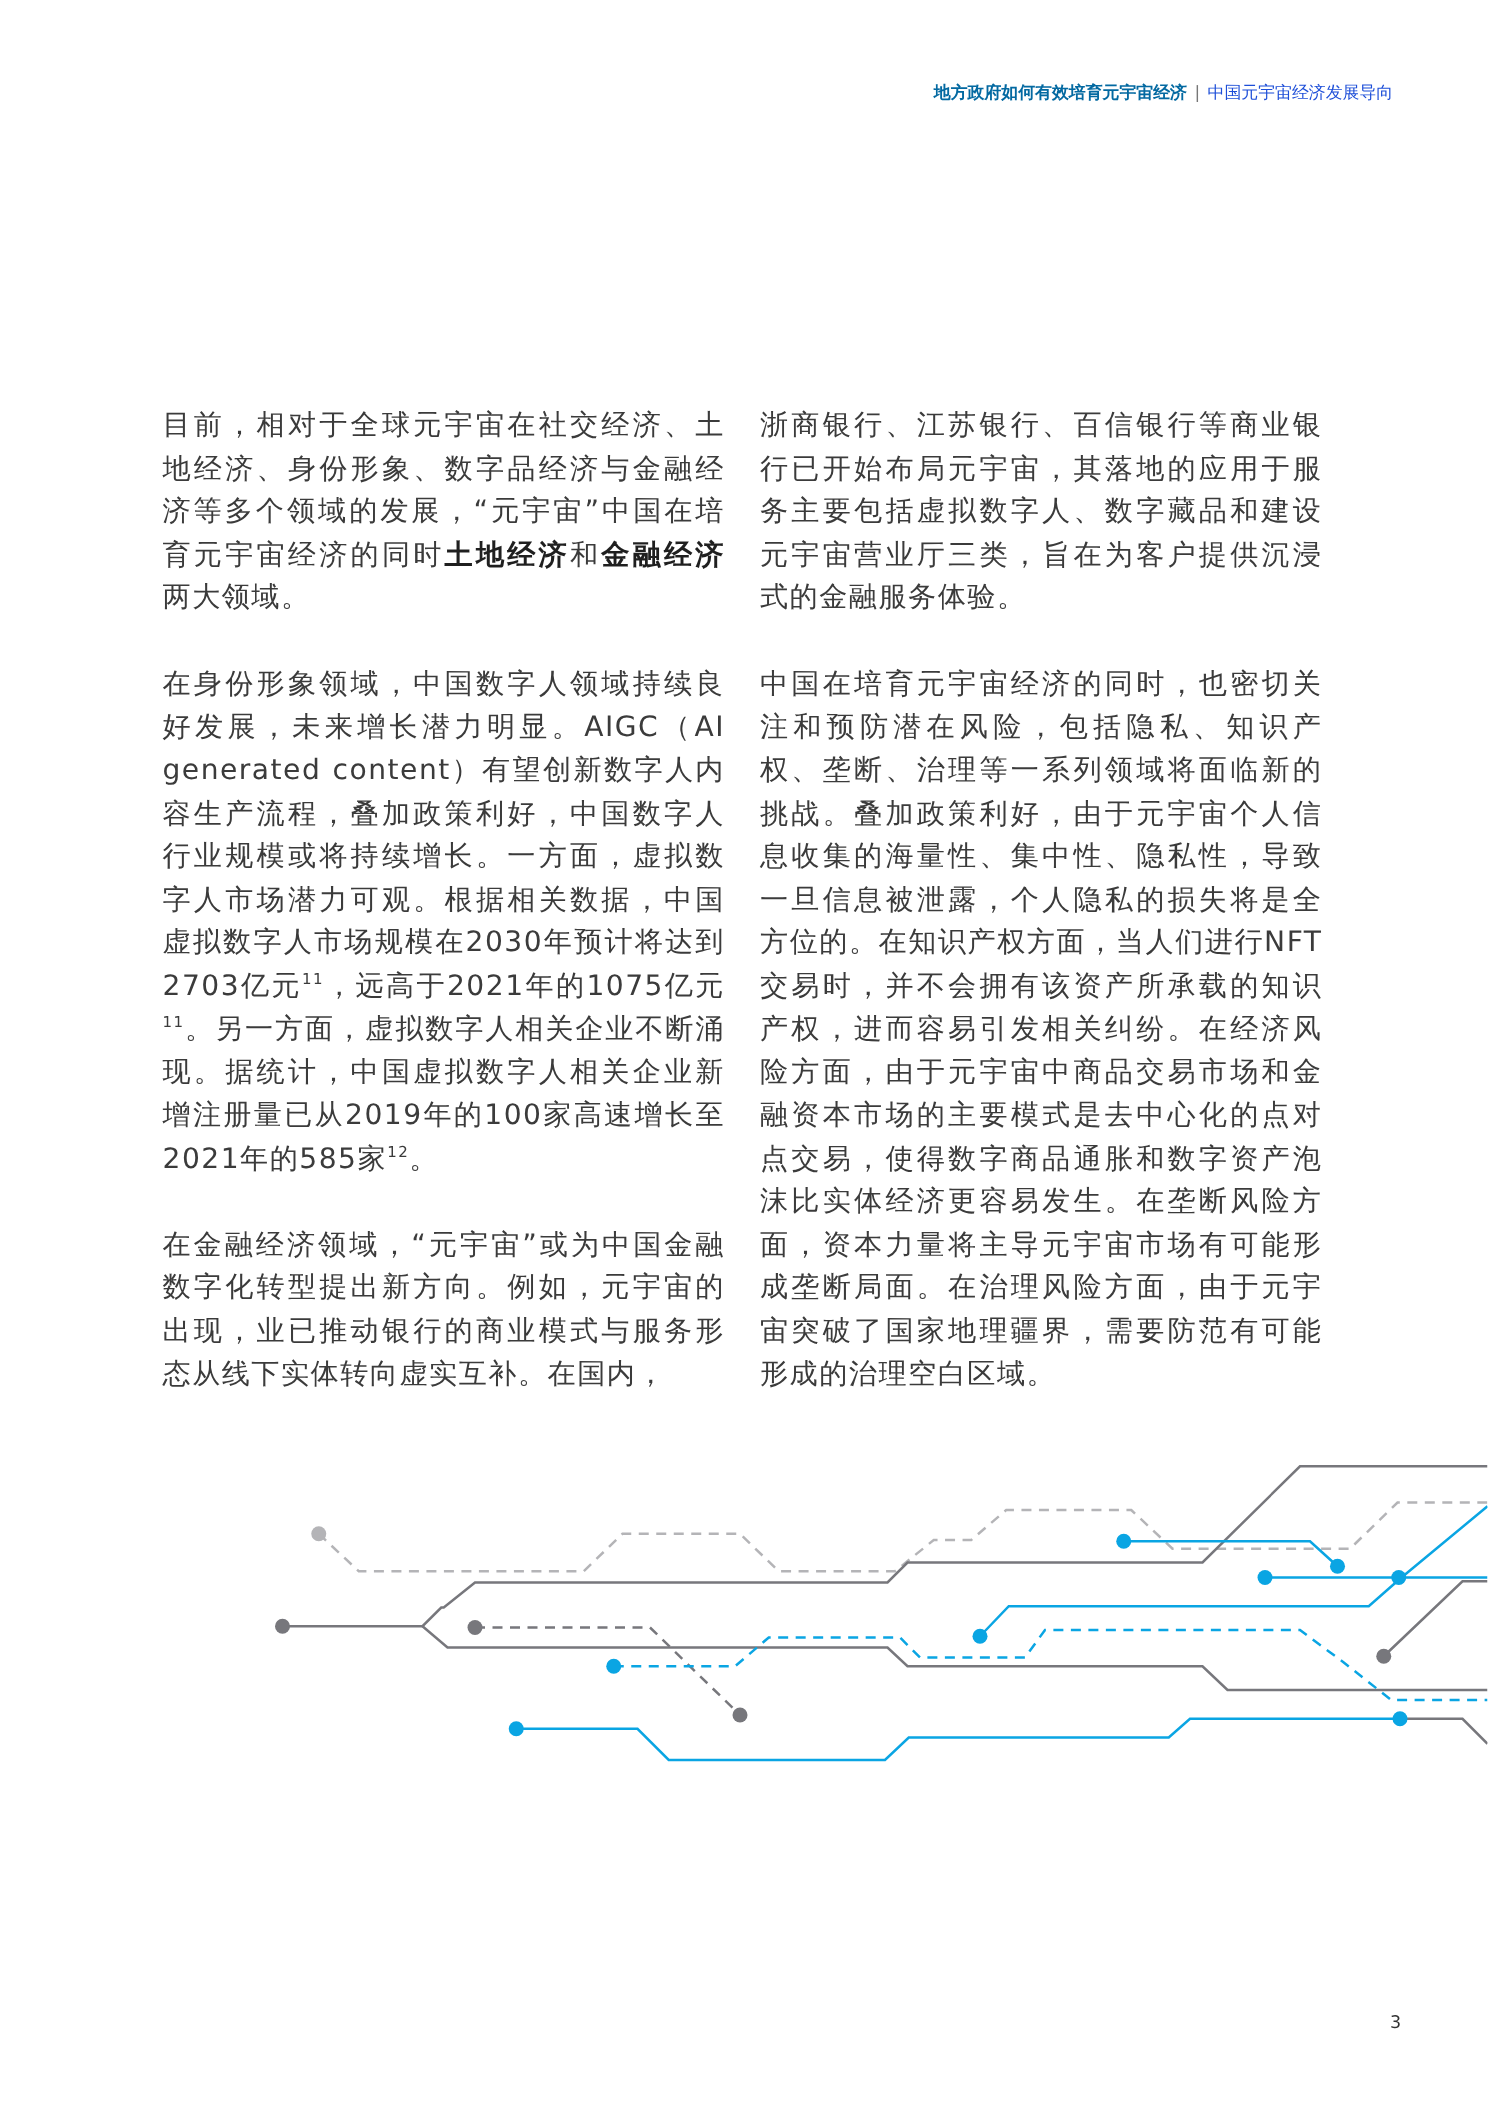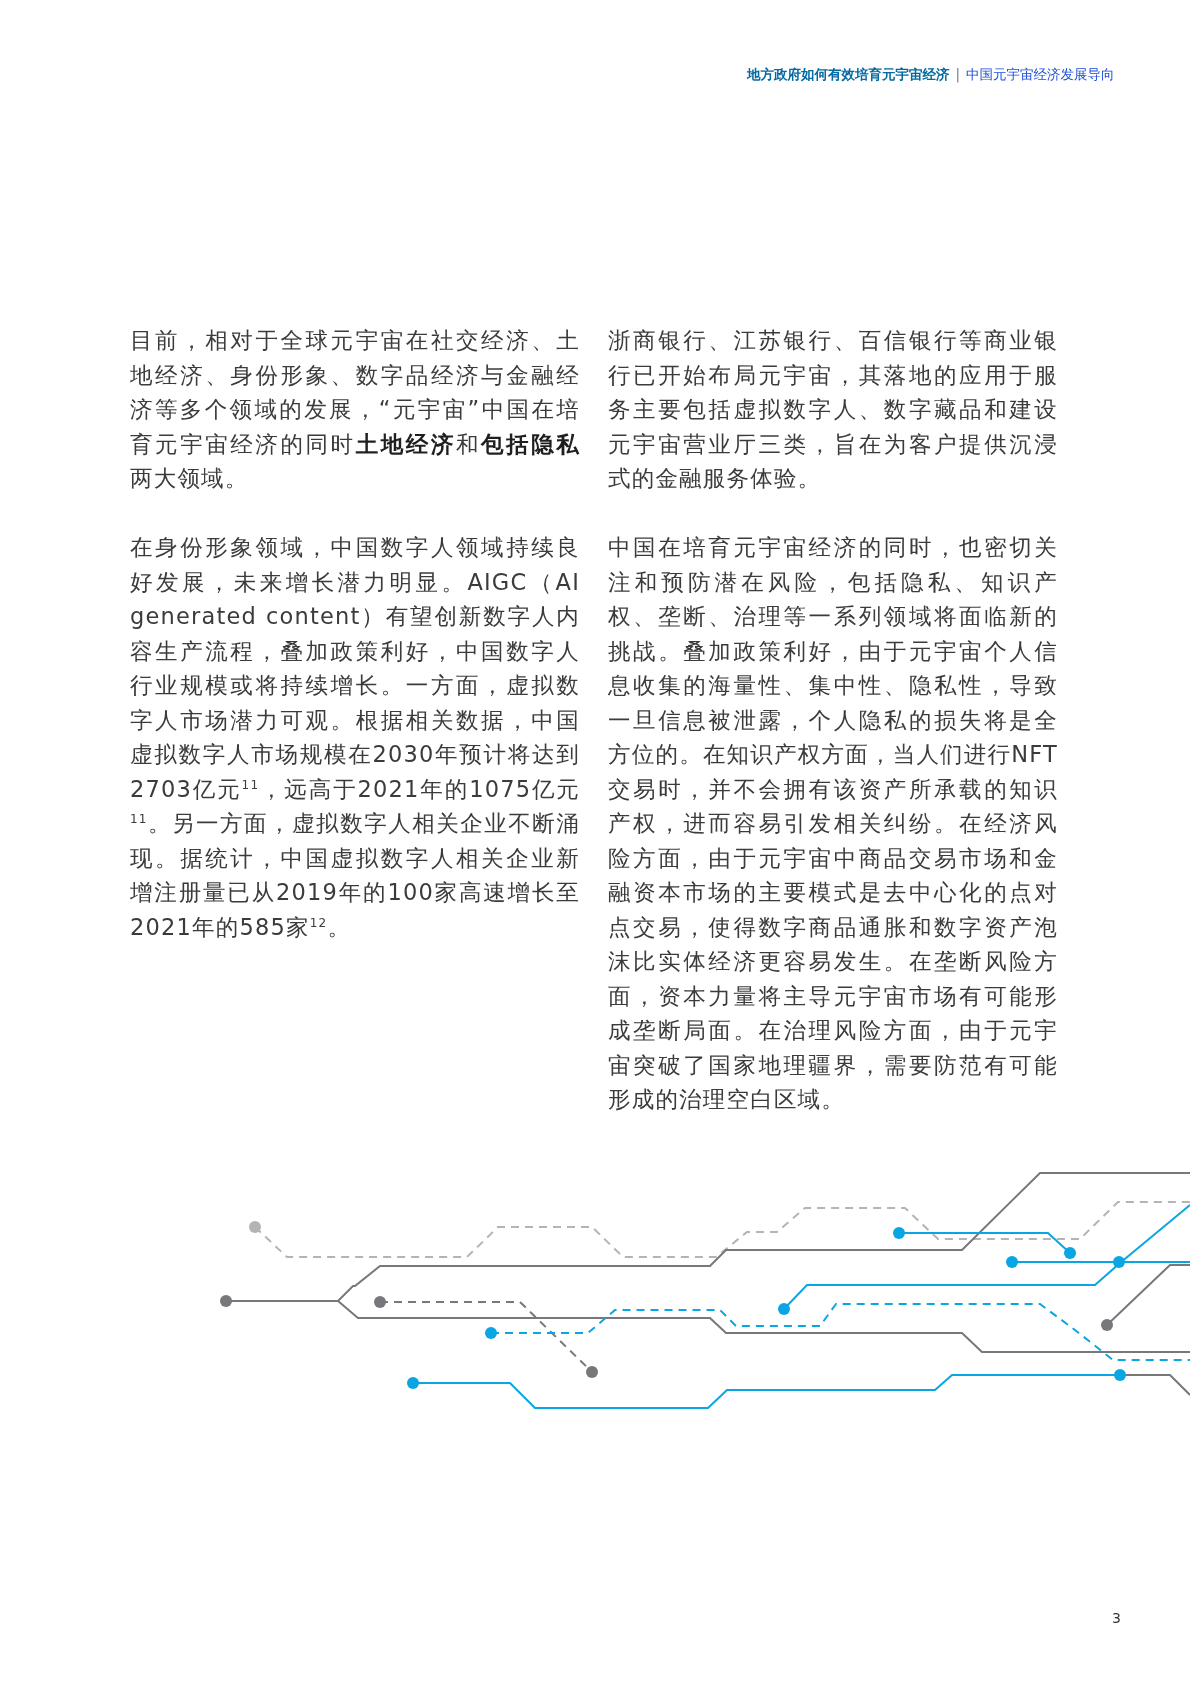--- a/index.html
+++ b/index.html
@@ -20,22 +20,23 @@
   .page-num { position: absolute; left: 1112px; top: 1610px; font-size: 14px; color: #333; }
 </style>
 </head>
 <body>
 
 <div class="header">
   <span class="bold">地方政府如何有效培育元宇宙经济</span><span class="sep">|</span><span class="sub">中国元宇宙经济发展导向</span>
 </div>
 
 <div class="col left">
-  <p><span>目前，相对于全球元宇宙在社交经济、土地经济、身份形象、数字品经济与金融经济等多个领域的发展，“元宇宙”中国在培育元宇宙经济的同时</span><b>土地经济</b><span>和</span><b>包括隐私</b><span>两大领域。</span></p>
+  <p><span>目前，相对于全球元宇宙在社交经济、土地经济、身份形象、数字品经济与金融经济等多个领域的发展，“元宇宙”中国在培育元宇宙经济的同时</span><b>土地经济</b><span>和</span><b>金融经济</b><span>两大领域。</span></p>
   <p><span>在身份形象领域，中国数字人领域持续良好发展，未来增长潜力明显。AIGC（AI generated content）有望创新数字人内容生产流程，叠加政策利好，中国数字人行业规模或将持续增长。一方面，虚拟数字人市场潜力可观。根据相关数据，中国虚拟数字人市场规模在2030年预计将达到2703亿元</span><sup>11</sup><span>，远高于2021年的1075亿元</span><sup>11</sup><span>。另一方面，虚拟数字人相关企业不断涌现。据统计，中国虚拟数字人相关企业新增注册量已从2019年的100家高速增长至2021年的585家</span><sup>12</sup><span>。</span></p>
+  <p>在金融经济领域，“元宇宙”或为中国金融数字化转型提出新方向。例如，元宇宙的出现，业已推动银行的商业模式与服务形态从线下实体转向虚实互补。在国内，</p>
 </div>
 
 <div class="col right">
   <p>浙商银行、江苏银行、百信银行等商业银行已开始布局元宇宙，其落地的应用于服务主要包括虚拟数字人、数字藏品和建设元宇宙营业厅三类，旨在为客户提供沉浸式的金融服务体验。</p>
   <p>中国在培育元宇宙经济的同时，也密切关注和预防潜在风险，包括隐私、知识产权、垄断、治理等一系列领域将面临新的挑战。叠加政策利好，由于元宇宙个人信息收集的海量性、集中性、隐私性，导致一旦信息被泄露，个人隐私的损失将是全方位的。在知识产权方面，当人们进行NFT交易时，并不会拥有该资产所承载的知识产权，进而容易引发相关纠纷。在经济风险方面，由于元宇宙中商品交易市场和金融资本市场的主要模式是去中心化的点对点交易，使得数字商品通胀和数字资产泡沫比实体经济更容易发生。在垄断风险方面，资本力量将主导元宇宙市场有可能形成垄断局面。在治理风险方面，由于元宇宙突破了国家地理疆界，需要防范有可能形成的治理空白区域。</p>
 </div>
 
 <svg class="circuit" viewBox="0 1140 1190 320" xmlns="http://www.w3.org/2000/svg">
   <g fill="none" stroke-width="2">
 

